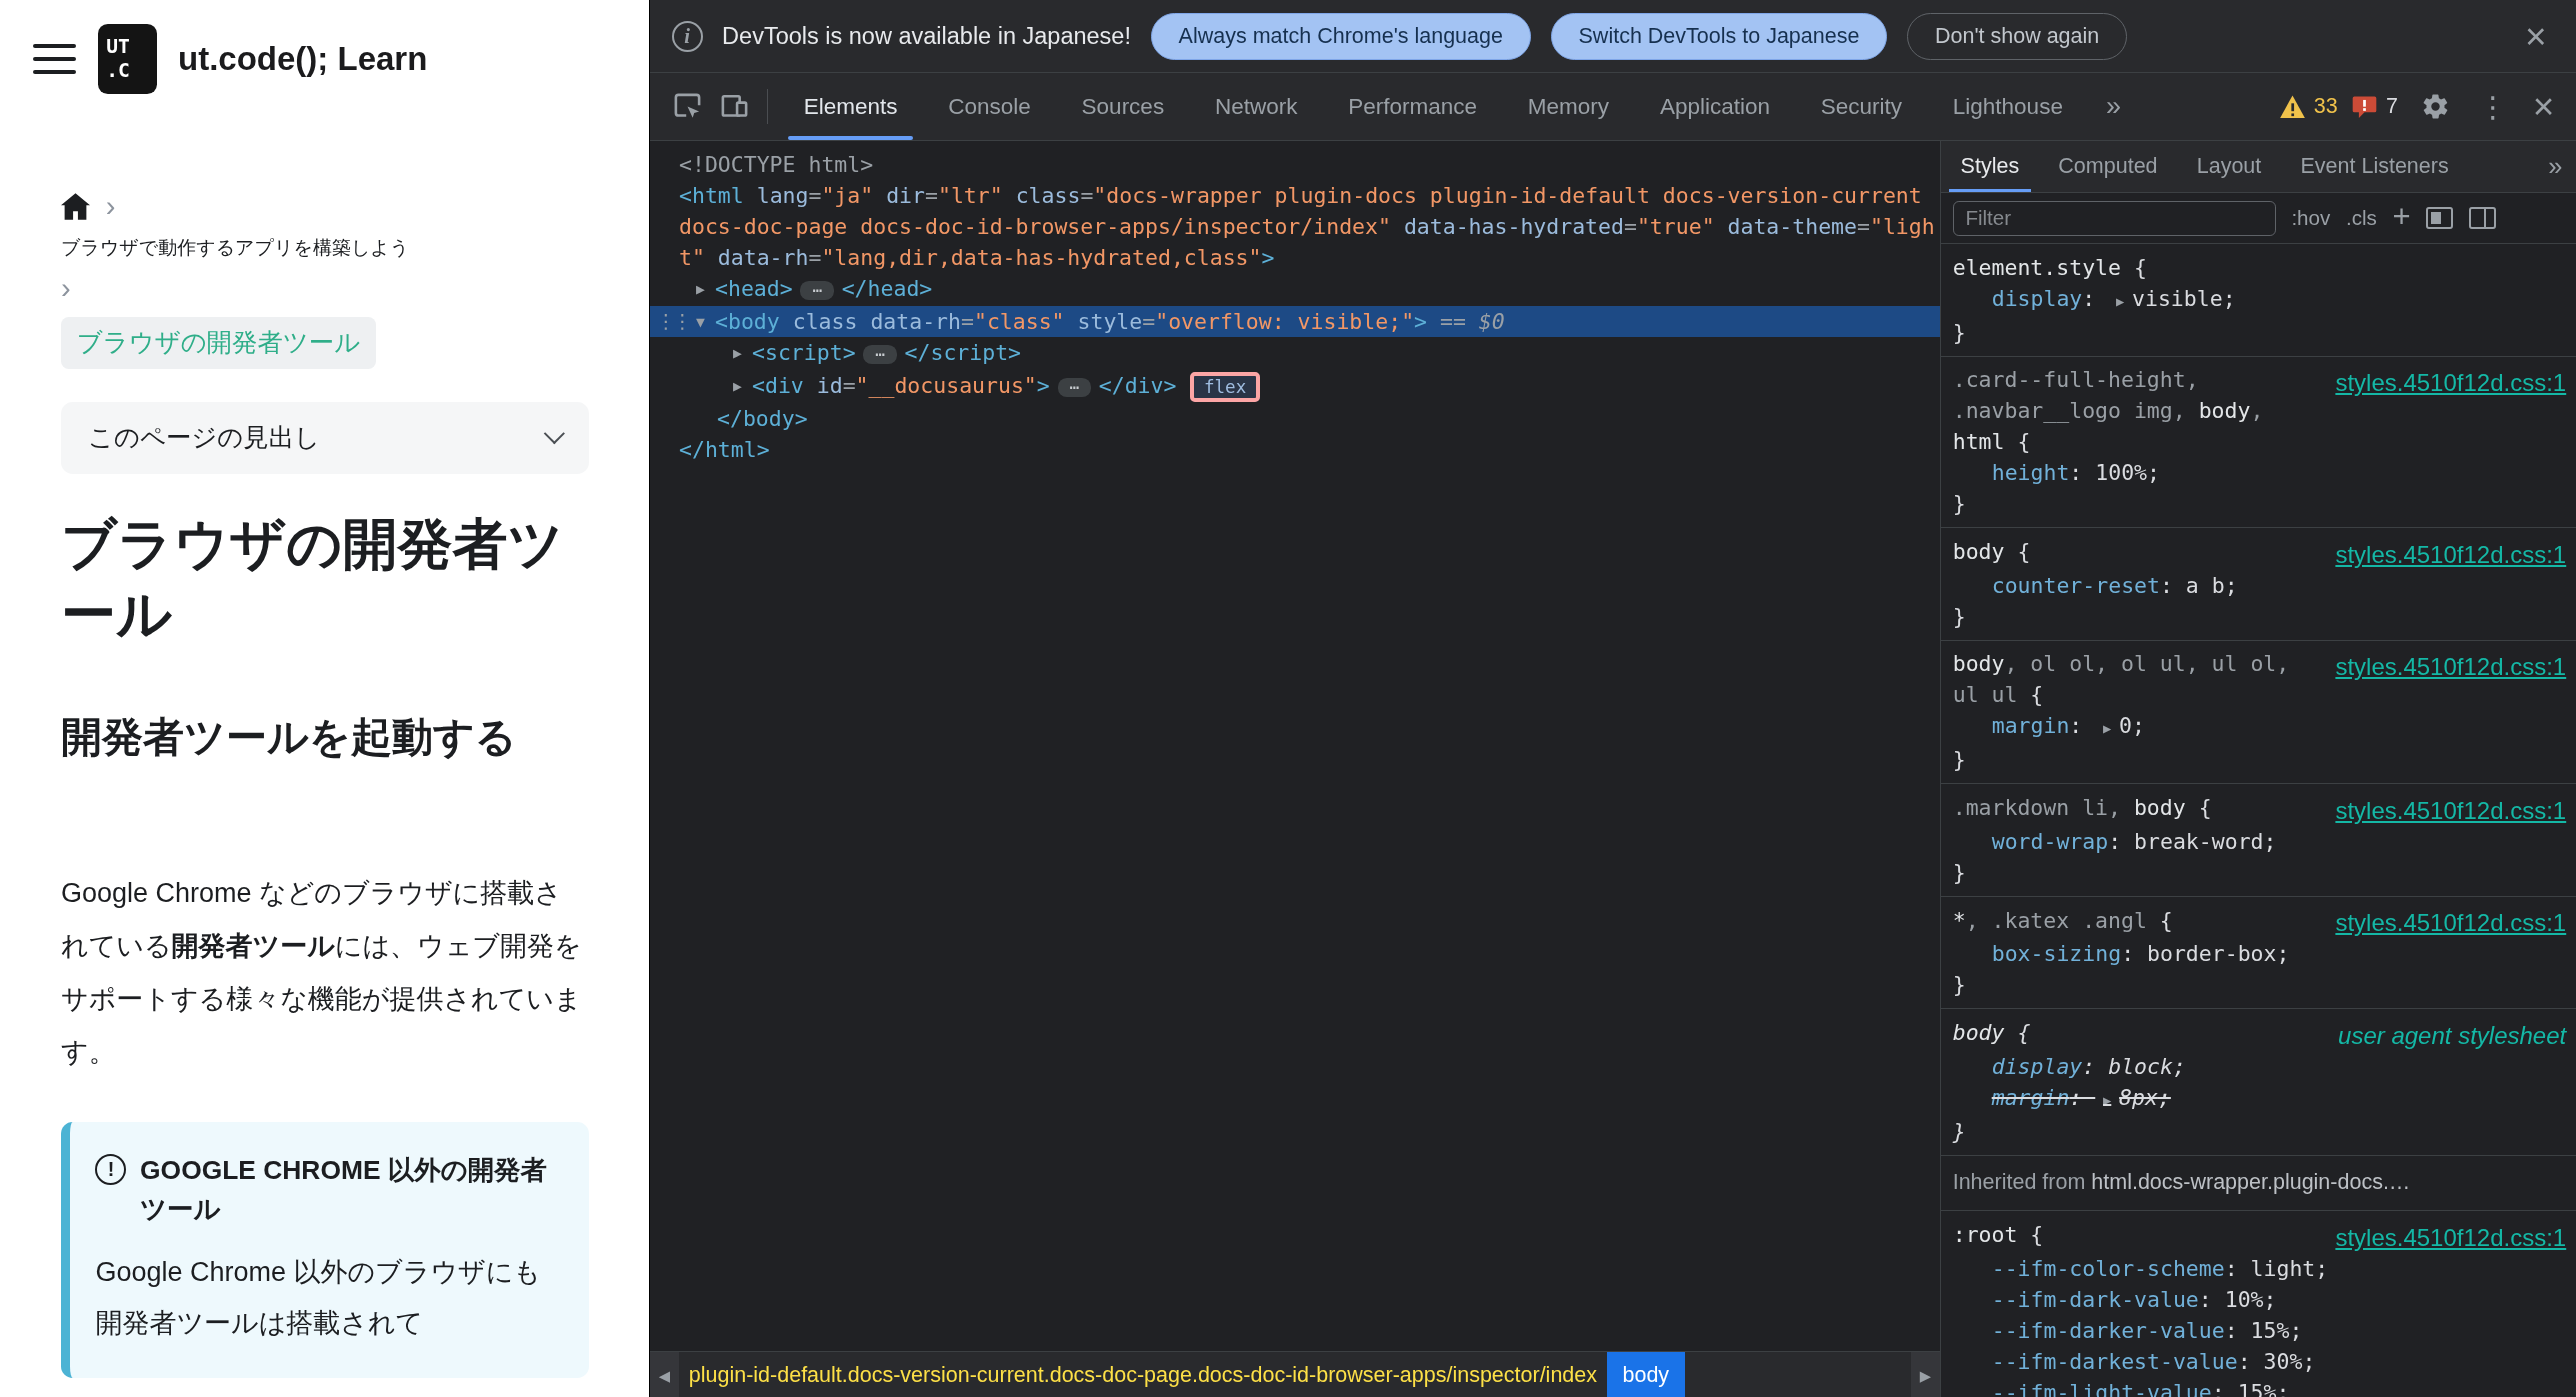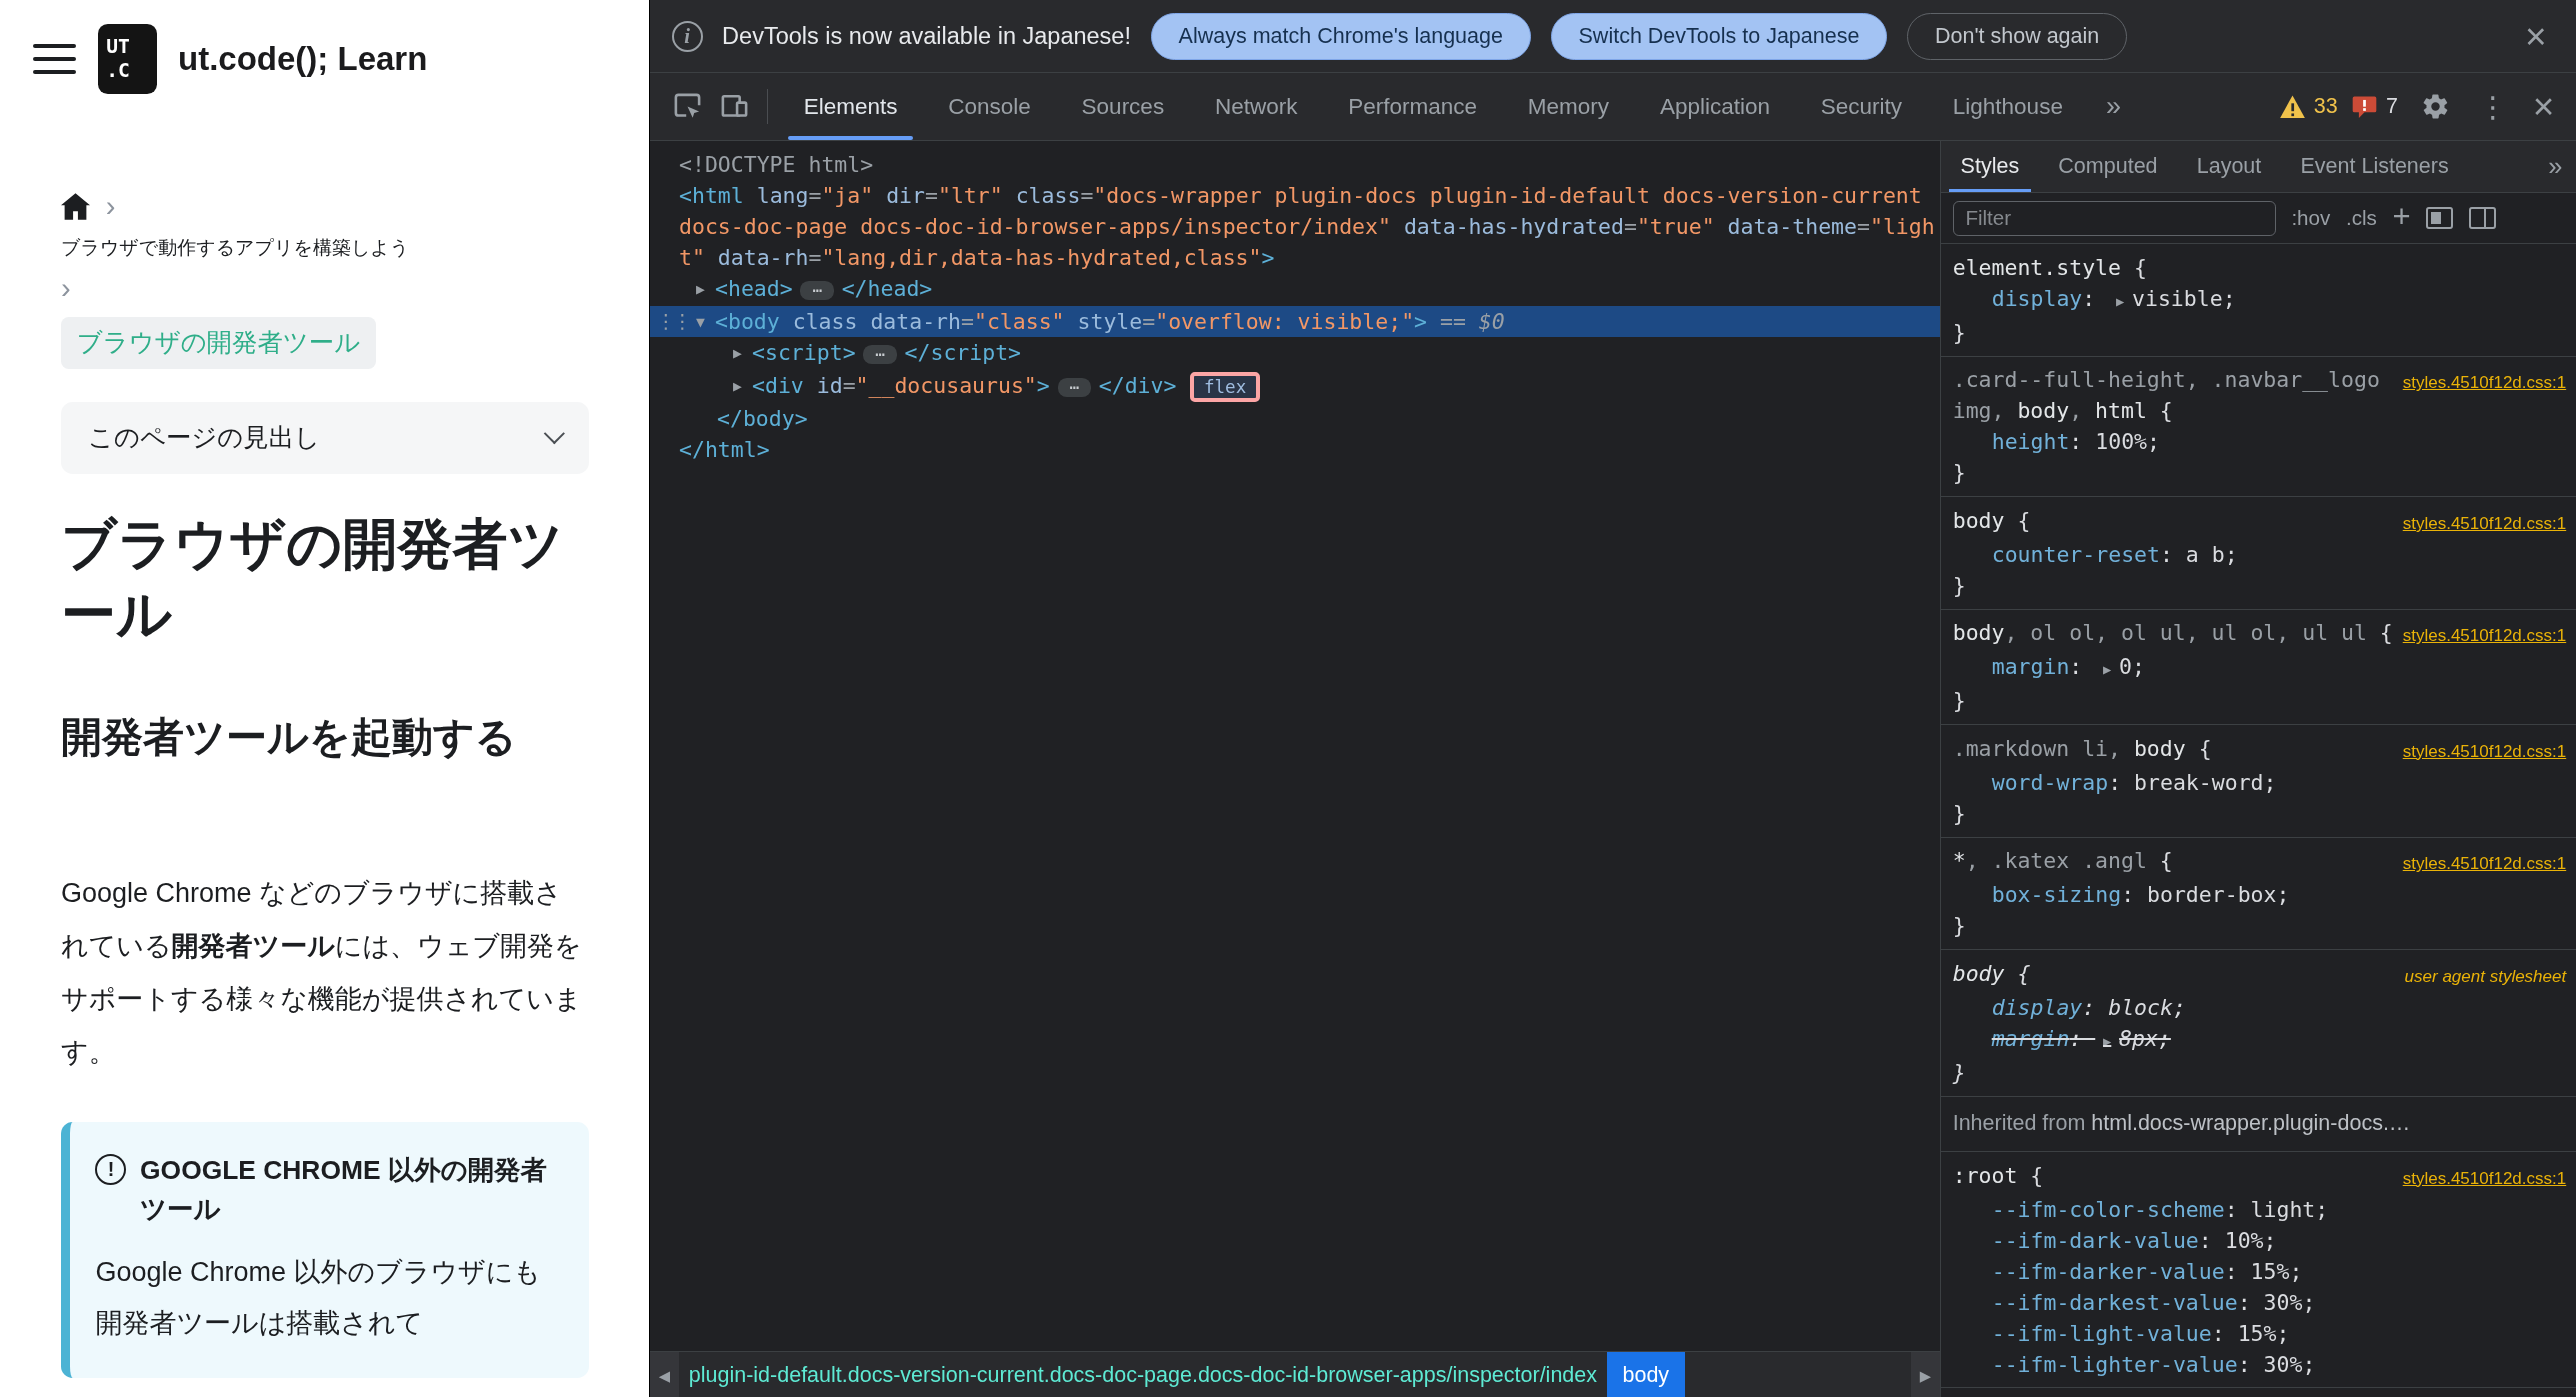--- a/index.html
+++ b/index.html
@@ -81,21 +81,21 @@
   .tk-val  { color:#f29766; }
   .tk-plain{ color:#e8eaed; }
   .tk-doctype { color:#9aa0a6; }
   .tk-dots { color:#c8ccd0; background:#3c4043; border-radius:8.8px; padding:0 11.7px; margin:0 7.8px; font-size:16.6px; }
   .tk-marker { color:#9aa0a6; font-style:italic; }
   .tk-badge { margin-left:13.7px; border:4px solid #fca5a5; background:#2a3446; color:#9fbce0; border-radius:4.9px; padding:1px 9.8px; font-size:17.6px; }
 
   .statusbar { flex:0 0 47px; background:#292a2d; border-top:1px solid #3c4043; display:flex; align-items:stretch; font-size:21.5px; color:#bdc1c6; overflow:hidden; }
   .sb-btn { flex:0 0 29px; display:flex; align-items:center; justify-content:center; background:#35363a; color:#9aa0a6; font-size:14.7px; }
   .sb-crumbs { flex:1; display:flex; align-items:center; white-space:nowrap; overflow:hidden; padding-left:9.8px; }
-  .sb-path { color:#5eead4;text-align:right; }
+  .sb-path { color:#fde047;text-align:right; }
   .sb-chip { background:#1a73e8; color:#fff; display:flex; align-items:center; padding:0 15.7px; margin-left:9.8px; height:100%; }
 
   .styles-pane { flex:1; min-width:0; border-left:1px solid #3c4043; display:flex; flex-direction:column; background:#202124; }
   .styles-tabs { flex:0 0 51px; background:#292a2d; border-bottom:1px solid #3c4043; display:flex; align-items:center; }
   .st-tab { padding:0 19.6px; height:51px; display:flex; align-items:center; font-size:21.5px; color:#9aa0a6; position:relative; white-space:nowrap; }
   .st-tab.active { color:#e8eaed; }
   .st-tab.active::after { content:""; position:absolute; left:7.8px; right:7.8px; bottom:0; height:2.9px; background:#669df6; }
   .st-more { margin-left:auto; color:#9aa0a6; font-size:25.4px; padding:0 13.7px; }
   .filter-row { flex:0 0 51px; display:flex; align-items:center; gap:15.7px; padding:0 11.7px; border-bottom:1px solid #3c4043; }
   .filter-input { width:323px; height:35px; background:transparent; border:1px solid #5f6368; border-radius:5.9px;
@@ -107,21 +107,21 @@
   .mini-icon.paint::after { content:""; position:absolute; left:2.9px; top:2.9px; right:10.8px; bottom:2.9px; background:#9aa0a6; }
   .mini-icon.split::after { content:""; position:absolute; top:-2px; bottom:-2px; right:7.8px; width:2px; background:#9aa0a6; }
 
   .rules { flex:1; overflow:hidden; font-family:"DejaVu Sans Mono", monospace; font-size:21.5px; line-height:31px; color:#dadce0; }
   .rule { border-bottom:1px solid #3c4043; padding:7.8px 9.8px 7.8px 11.7px; }
   .rule-head { display:flex; justify-content:space-between; gap:9.8px; }
   .sel-wrap { min-width:0; }
   .sel-lit { color:#e3e6e8; }
   .sel-dim { color:#9aa0a6; }
   .brace { color:#dadce0; }
-  .css-link { flex:0 0 auto; color:#eab308; text-decoration:underline; font-size:17px;
+  .css-link { flex:0 0 auto; color:#14b8a6; text-decoration:underline; font-size:24px;
               font-family:"Liberation Sans", sans-serif; padding-top:2.9px; }
   .css-link.ua-link { text-decoration:none; font-style:italic; }
   .prop { padding-left:39px; }
   .prop-name { color:#71b1d9; }
   .prop-colon { color:#dadce0; }
   .prop-value { color:#dadce0; }
   .prop-arrow { color:#9aa0a6; font-size:13.7px; margin:0 7.8px; }
   .prop.struck { text-decoration:line-through; }
   .rule.ua .sel-lit, .rule.ua .prop, .rule.ua .brace { font-style:italic; }
   .inherited-bar { padding:11.7px 11.7px; font-size:21.5px; color:#9aa0a6; border-bottom:1px solid #3c4043;

